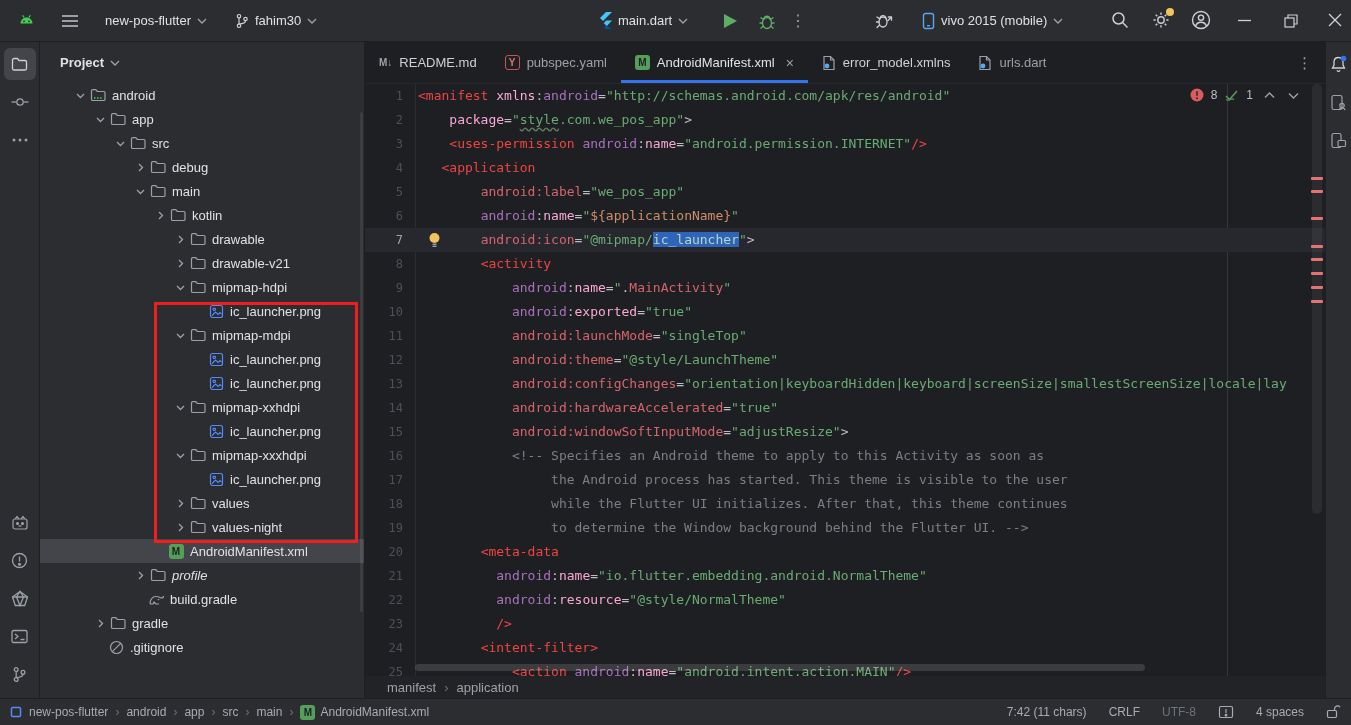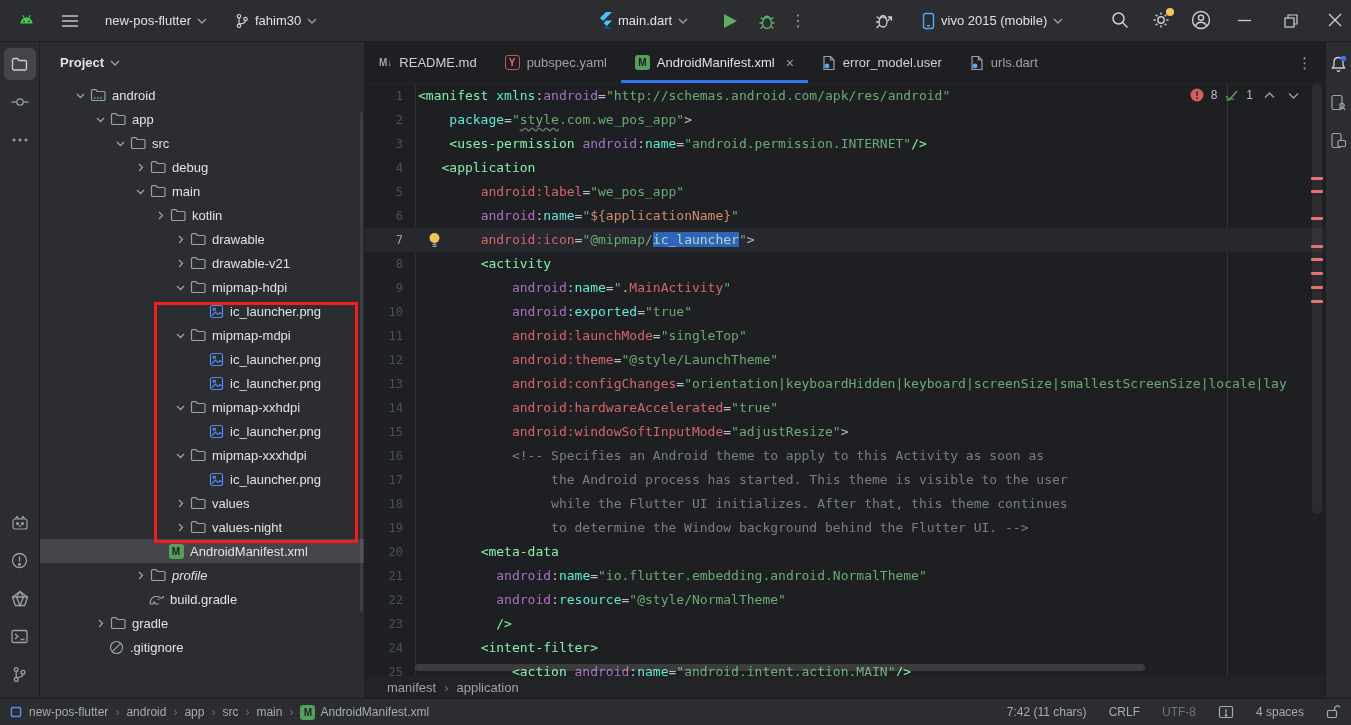--- a/index.html
+++ b/index.html
@@ -47,22 +47,22 @@
   .tab-close{color:#9DA0A8;margin-left:4px;font-size:14px;line-height:1}
   #tab-kebab{position:absolute;right:12px;top:12px;color:#9DA0A8;font-size:15px;letter-spacing:1px}
 
   #codearea{position:relative;height:592px;overflow:hidden;font-family:"DejaVu Sans Mono",monospace;font-size:13px}
   .code-line{height:24px;line-height:24px;display:flex;white-space:pre;position:relative}
   .code-line.current{background:#26282E}
   .ln{width:38px;text-align:right;color:#4B5059;font-size:12px;flex-shrink:0}
   .gslot{width:15px;flex-shrink:0;position:relative}
   .codepre{padding-left:0}
   .code-line .bulb{position:absolute;left:63px;top:4px}
-  .t-tag{color:#86efac}
-  .t-attr{color:#5eead4}
+  .t-tag{color:#ef4444}
+  .t-attr{color:#f9a8d4}
   .t-ns{color:#A871BD}
   .t-err{color:#D5656C}
   .t-str{color:#6AAB73}
   .t-strtypo{color:#6AAB73;text-decoration:underline wavy #5E8066;text-underline-offset:3px}
   .t-tmpl{color:#CF8E6D}
   .t-com{color:#7A7E85}
   .t-txt{color:#BCBEC4}
   .t-sel{color:#B8D7BC;background:#2E65BA}
   .code-line.current .ln{color:#A1A3AB}
   #gutter-divider{position:absolute;left:50px;top:0;bottom:0;width:1px;background:#2B2D30}
@@ -641,21 +641,21 @@
           <span class="tab-close">×</span>
         </div>
         <div class="tab">
           <span style="display:flex">
             <svg width="14" height="16" viewBox="0 0 14 16" fill="none" stroke="#9DA0A8" stroke-width="1.2">
               <path d="M2 1.5h6.5L12 5v9.5H2z"></path>
               <path d="M8.5 1.5V5H12"></path>
               <circle cx="5" cy="11" r="2.4" fill="#56A8F5" stroke="none"></circle>
             </svg>
           </span>
-          <span>error_model.user</span>
+          <span>error_model.xmlns</span>
         </div>
         <div class="tab dim">
           <span style="display:flex">
             <svg width="14" height="16" viewBox="0 0 14 16" fill="none" stroke="#9DA0A8" stroke-width="1.2">
               <path d="M2 1.5h6.5L12 5v9.5H2z"></path>
               <path d="M8.5 1.5V5H12"></path>
               <circle cx="5" cy="11" r="2.4" fill="#56A8F5" stroke="none"></circle>
             </svg>
           </span>
           <span>urls.dart</span>

